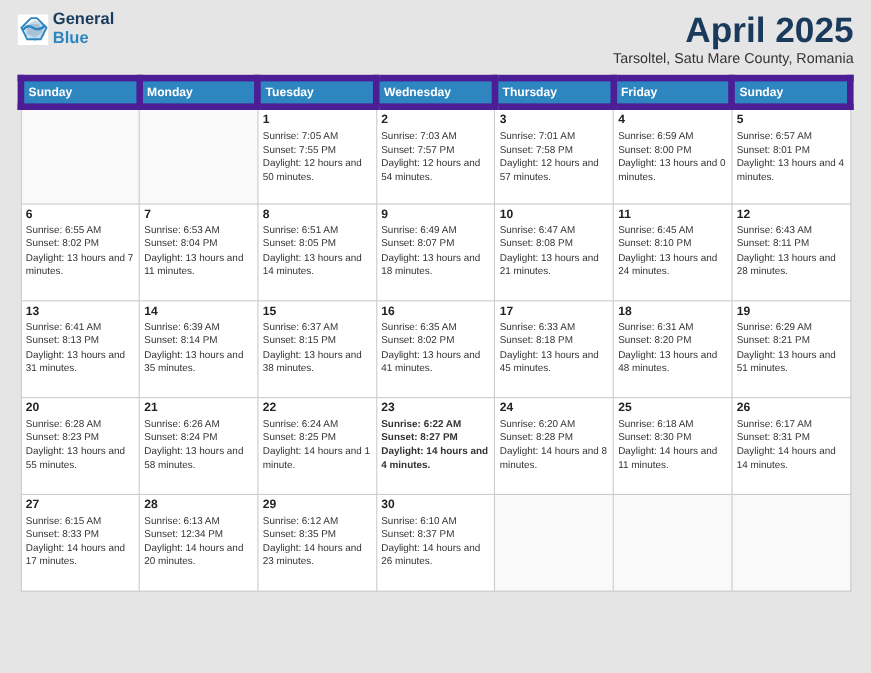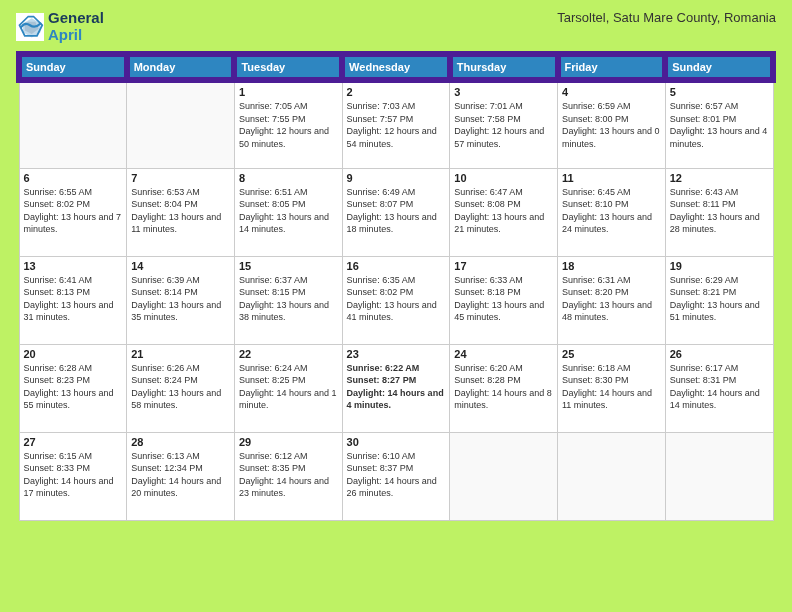--- a/index.html
+++ b/index.html
@@ -6,21 +6,21 @@
     body {
       font-family: Arial, sans-serif;
       background: #fff;
       width: 792px;
       height: 612px;
       overflow: hidden;
     }
     .page {
       width: 792px;
       height: 612px;
-      background: #bef264;
+      background: #e5e5e5;
       padding: 10px 16px 10px 16px;
     }
     .header {
       display: flex;
       justify-content: space-between;
       align-items: flex-start;
       margin-bottom: 8px;
     }
     .logo {
       display: flex;
@@ -97,24 +97,25 @@
       <svg class="logo-icon" viewBox="0 0 32 32">
         <rect x="0" y="0" width="32" height="32" fill="white"></rect>
         <polygon points="18,6 28,12 28,22 18,28 8,22 8,12" fill="#2e86c1" opacity="0.3"></polygon>
         <polygon points="20,4 30,14 24,26 10,26 4,14 14,4" fill="none" stroke="#2e86c1" stroke-width="2"></polygon>
         <path d="M14 10 L22 10 L26 18 L18 24 L10 20 L10 12 Z" fill="#1a3a5c" opacity="0.15"></path>
 
         <path d="M6 16 Q10 10 16 14 Q22 18 28 12" fill="none" stroke="#2e86c1" stroke-width="2.5" stroke-linecap="round"></path>
       </svg>
       <div class="logo-text">
         <div>General</div>
-        <div style="color:#2e86c1;">April</div>
+        <div style="color:#2e86c1;">Blue</div>
       </div>
     </div>
     <div class="title-block">
+      <div class="month-title">April 2025</div>
       <div class="subtitle">Tarsoltel, Satu Mare County, Romania</div>
     </div>
   </div>
 
   <table class="calendar">
     <thead>
       <tr>
       <th>Sunday</th>
           <th>Monday</th>
           <th>Tuesday</th>

